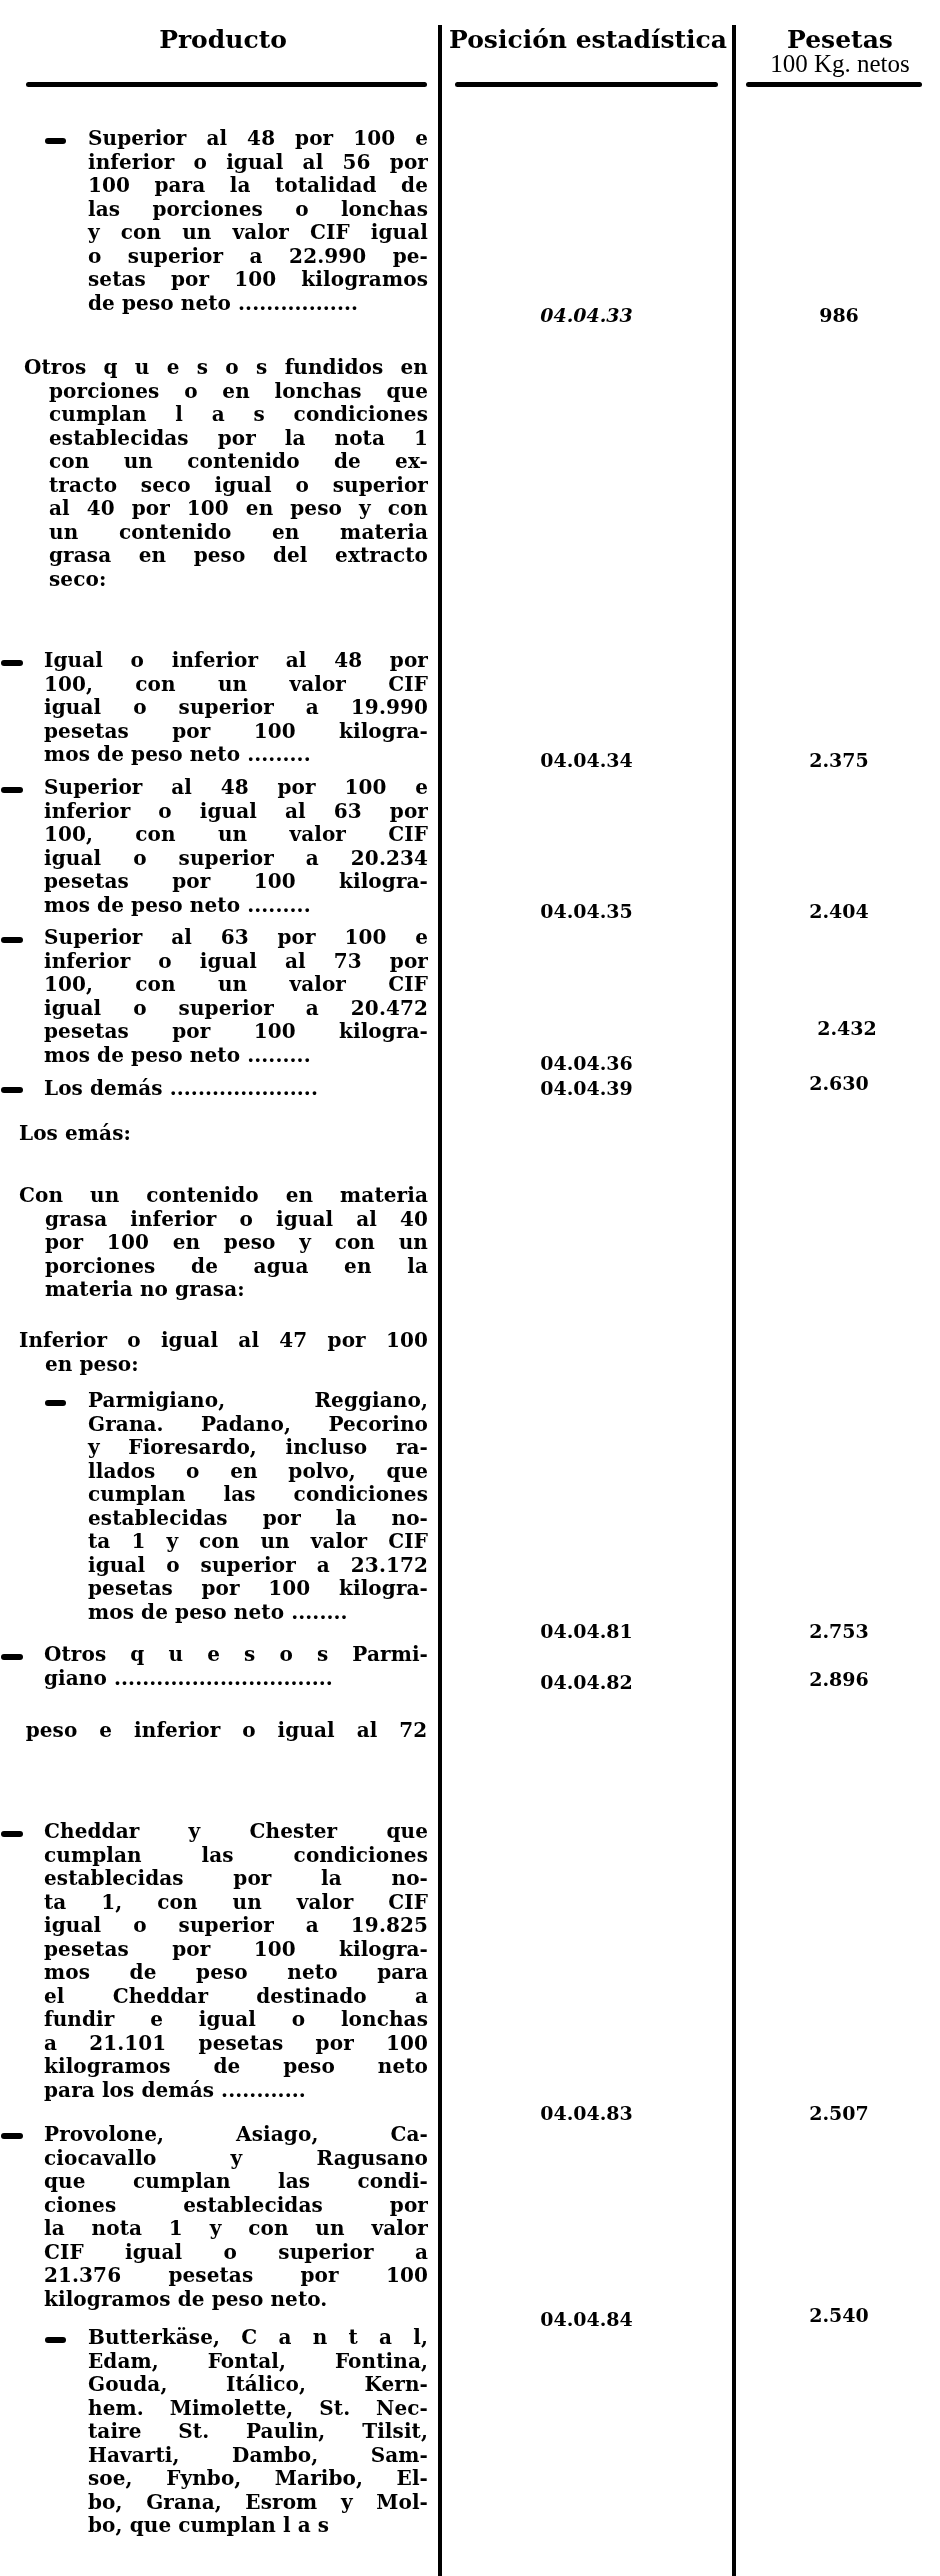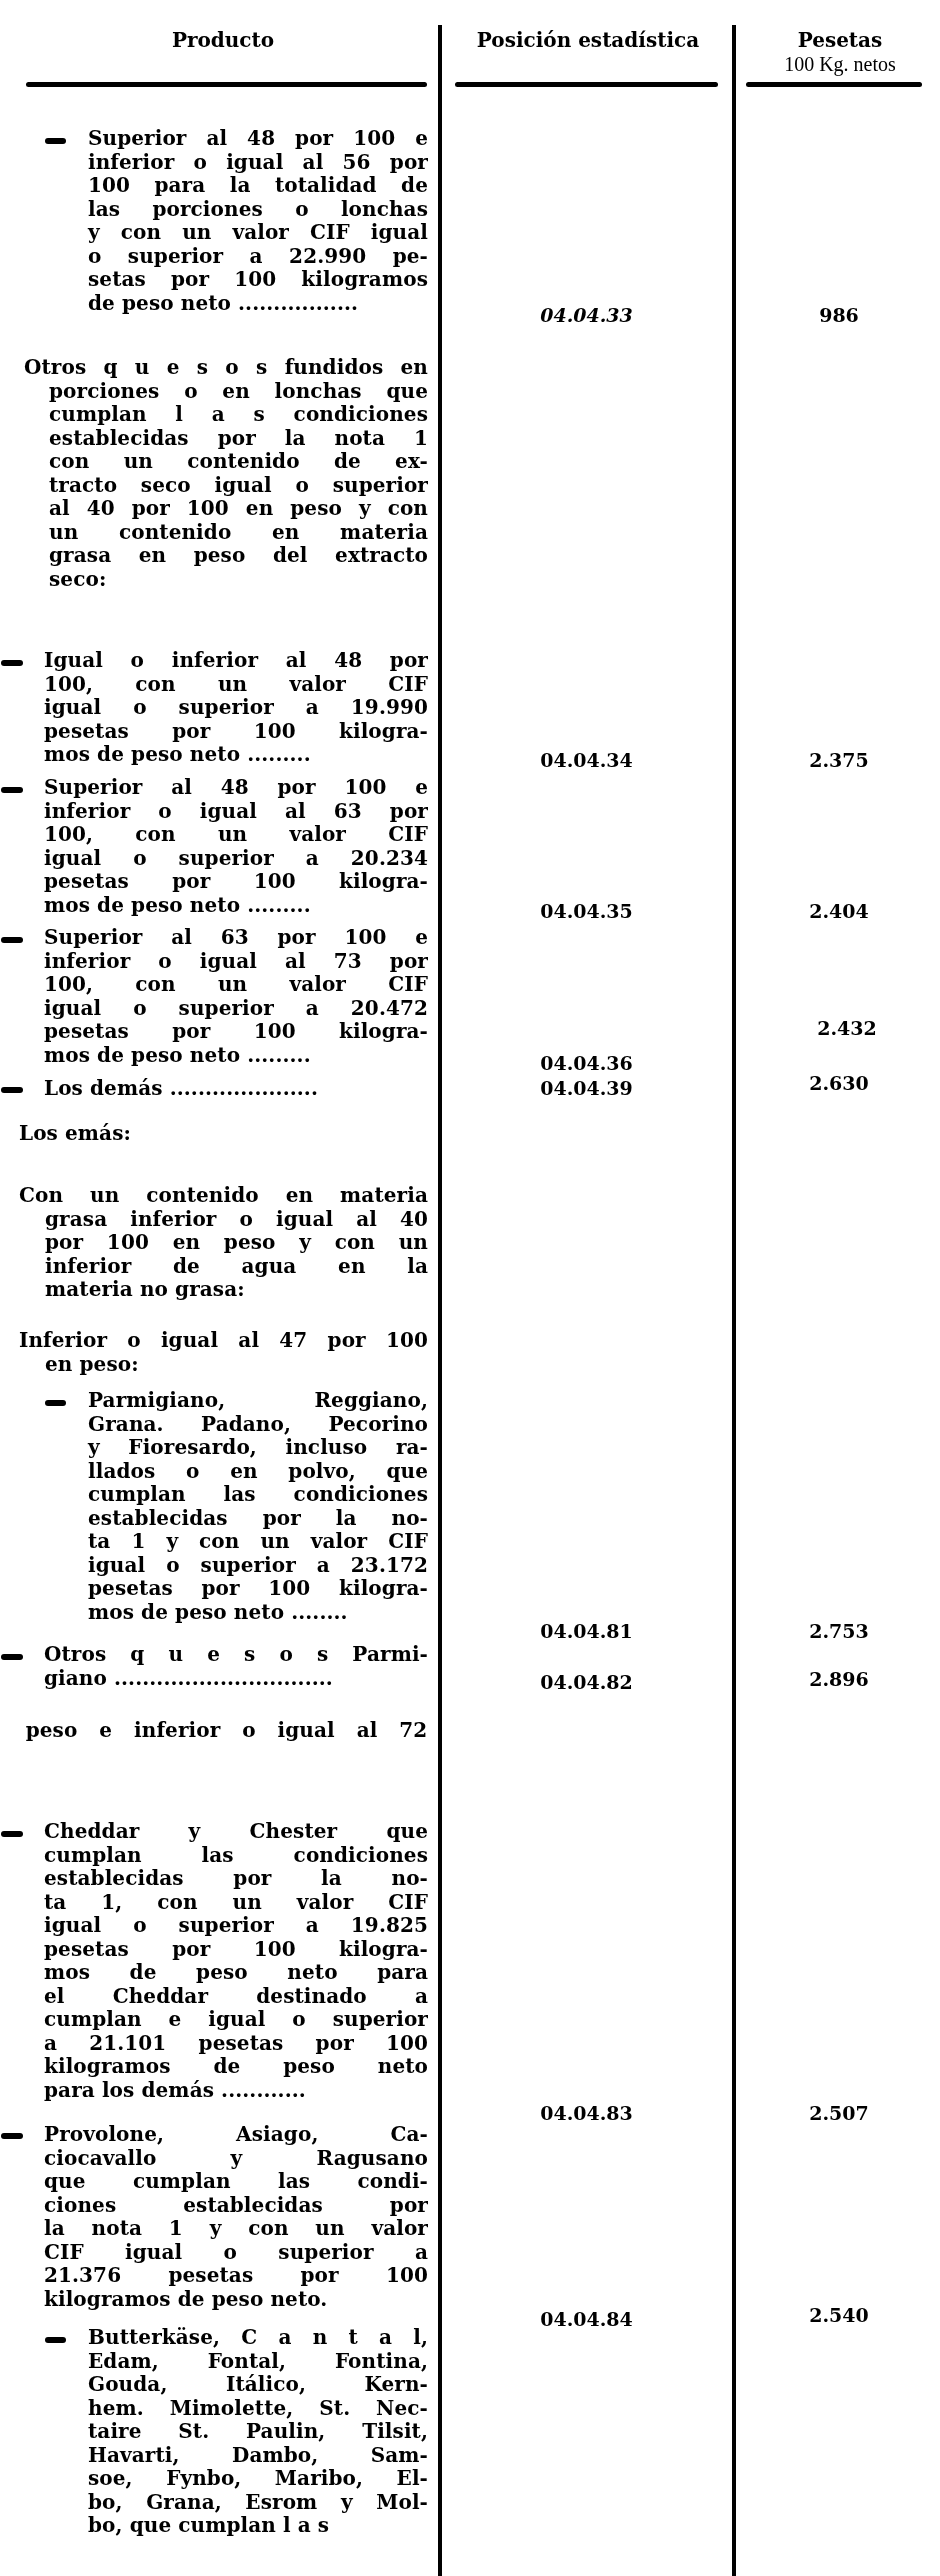--- a/index.html
+++ b/index.html
@@ -1,20 +1,20 @@
 <!DOCTYPE html>
 <html style="font-size:10px"><head>
 <meta charset="utf-8">
 <style>
   html, body { margin:0; padding:0; background:#ffffff; }
   body { width:941px; height:2576px; position:relative; overflow:hidden;
          font-family:"DejaVu Serif","Liberation Serif",serif; color:#000; }
   .vline { position:absolute; top:25px; width:3.8px; background:#000; height:2551px; }
   .hrule { position:absolute; top:82px; height:5px; background:#000; border-radius:2.5px; }
-  .hdr { position:absolute; font-weight:bold; font-size:20px; text-align:center; line-height:24px; }
+  .hdr { position:absolute; font-weight:bold; font-size:25px; text-align:center; line-height:24px; }
   .para { position:absolute; font-weight:bold; font-size:20px; line-height:23.5px;
           text-align:justify; letter-spacing:0.1px; }
   .para .l { display:block; white-space:nowrap; text-align-last:justify; }
   .para .l.last { text-align-last:left; }
   .dash { position:absolute; width:21.3px; height:5.6px; background:#000; border-radius:3.1px; }
   .code { position:absolute; left:439px; width:295px; text-align:center; font-weight:bold; font-size:19px; line-height:22.6px; }
   .price { position:absolute; left:737px; width:204px; text-align:center; font-weight:bold; font-size:19px; line-height:22.6px; }
 </style>
 </head>
 <body>
@@ -87,21 +87,21 @@
       <span class="l last">Los demás .....................</span>
     </div>
     <div class="dash" style="top: 1087px; left: 1.3px;"></div>
     <div class="para" style="top: 1122px; left: 19px; width: 188px;">
       <span class="l last">Los  emás:</span>
     </div>
     <div class="para" style="top: 1184px; left: 19px; width: 409px;">
       <span class="l">Con un contenido en materia</span>
       <span class="l" style="padding-left: 26px;">grasa inferior o igual al 40</span>
       <span class="l" style="padding-left: 26px;">por 100 en peso y con un</span>
-      <span class="l" style="padding-left: 26px;">inferior de agua en la</span>
+      <span class="l" style="padding-left: 26px;">porciones de agua en la</span>
       <span class="l last" style="padding-left: 26px;">materia no grasa:</span>
     </div>
     <div class="para" style="top: 1329px; left: 19px; width: 409px;">
       <span class="l">Inferior o igual al 47 por 100</span>
       <span class="l last" style="padding-left: 26px;">en peso:</span>
     </div>
     <div class="para" style="top: 1389px; left: 88px; width: 340px;">
       <span class="l">Parmigiano, Reggiano,</span>
       <span class="l">Grana. Padano, Pecorino</span>
       <span class="l">y Fioresardo, incluso ra-</span>
@@ -124,21 +124,21 @@
     </div>
     <div class="para" style="top: 1820px; left: 44px; width: 384px;">
       <span class="l">Cheddar y Chester que</span>
       <span class="l">cumplan las condiciones</span>
       <span class="l">establecidas por la no-</span>
       <span class="l">ta 1, con un valor CIF</span>
       <span class="l">igual o superior a 19.825</span>
       <span class="l">pesetas por 100 kilogra-</span>
       <span class="l">mos de peso neto para</span>
       <span class="l">el Cheddar destinado a</span>
-      <span class="l">cumplan e igual o superior</span>
+      <span class="l">fundir e igual o lonchas</span>
       <span class="l">a 21.101 pesetas por 100</span>
       <span class="l">kilogramos de peso neto</span>
       <span class="l last">para los demás ............</span>
     </div>
     <div class="dash" style="top: 1831px; left: 1.3px;"></div>
     <div class="para" style="top: 2123px; left: 44px; width: 384px;">
       <span class="l">Provolone, Asiago, Ca-</span>
       <span class="l">ciocavallo y Ragusano</span>
       <span class="l">que cumplan las condi-</span>
       <span class="l">ciones establecidas por</span>

